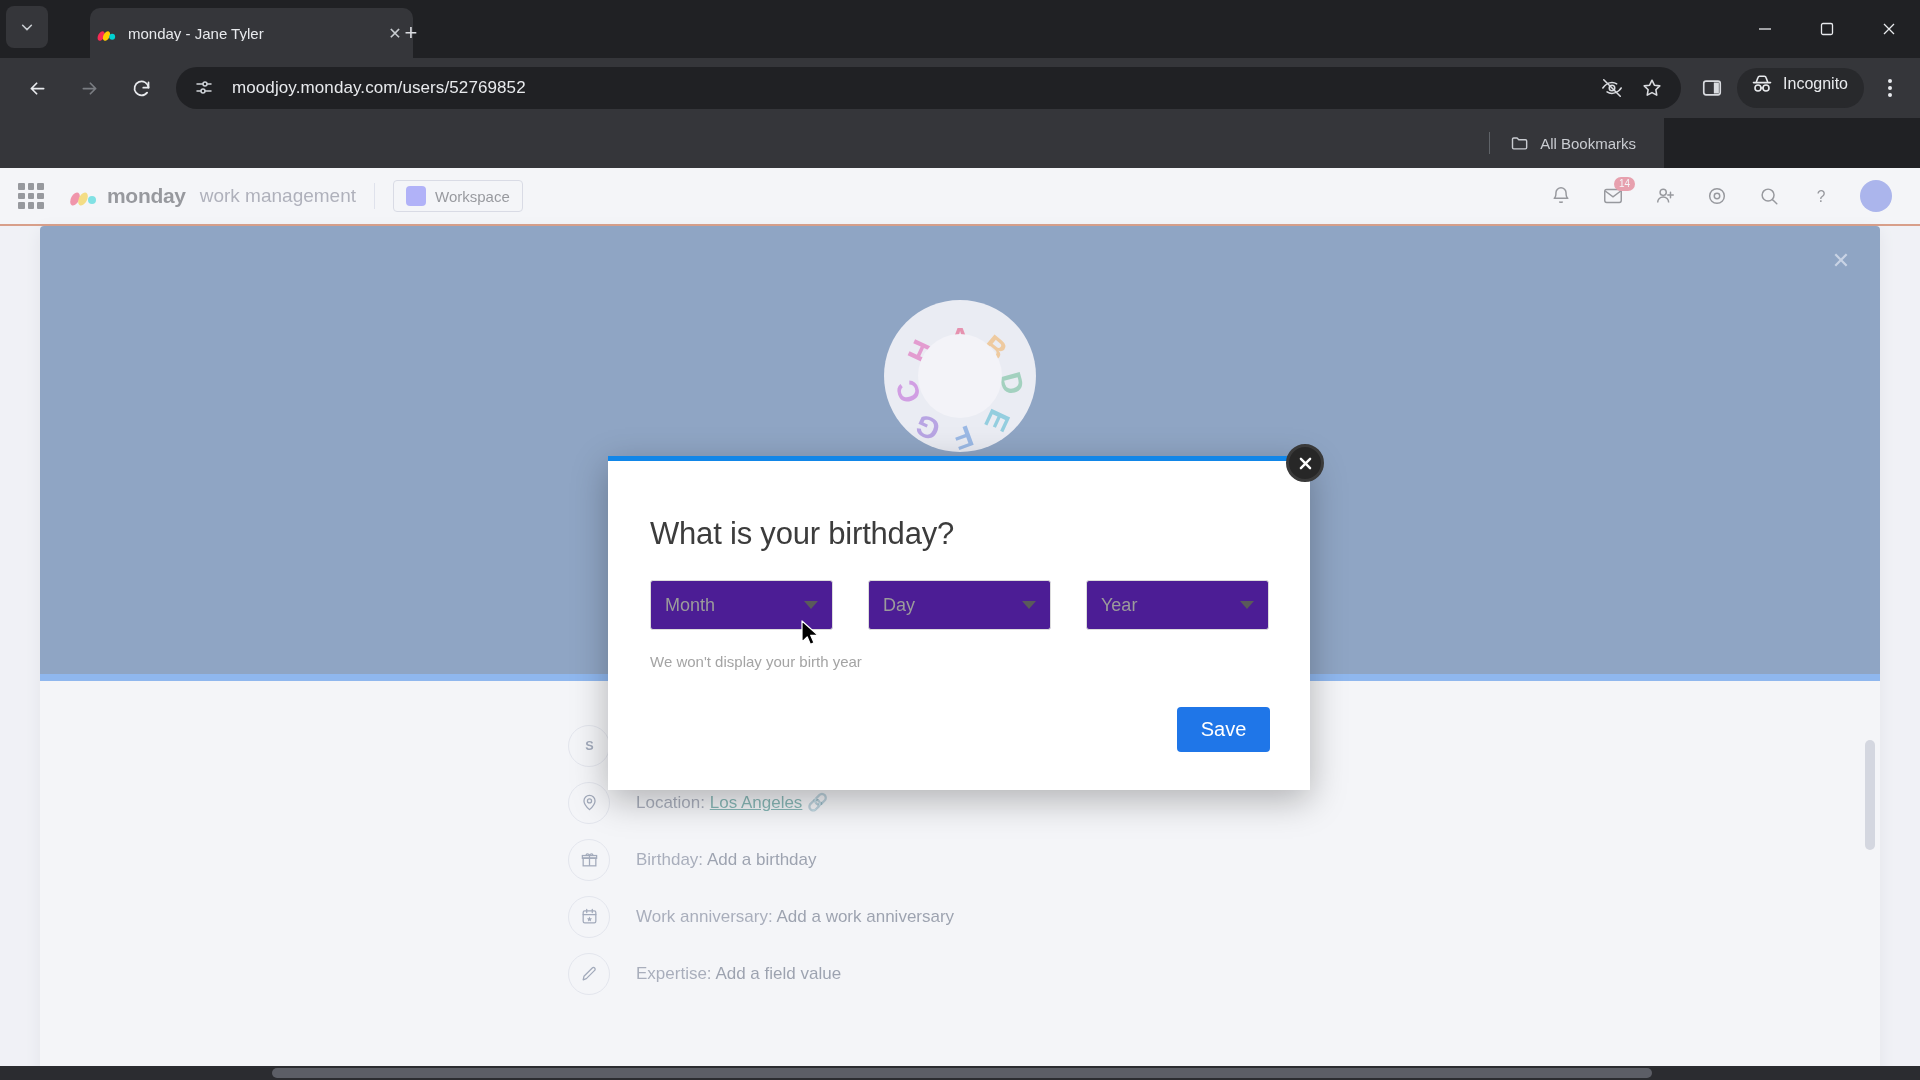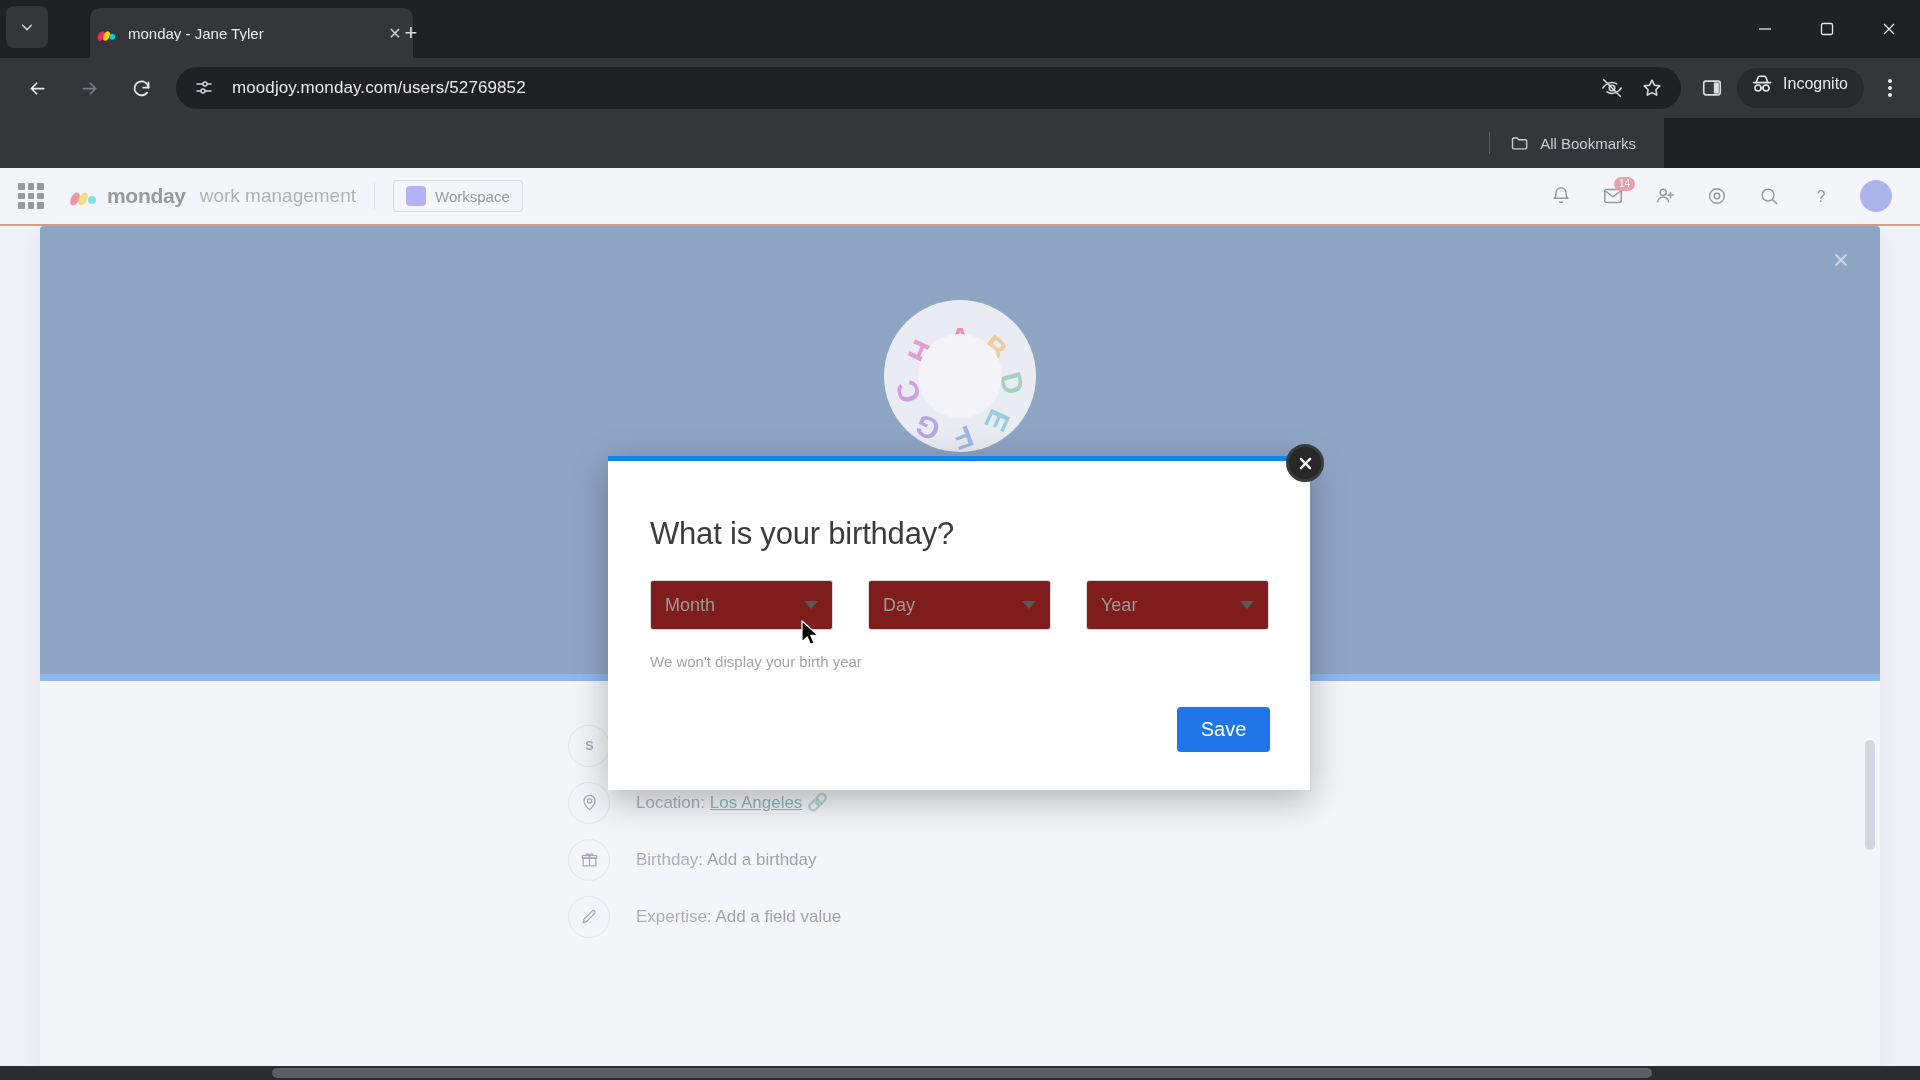--- a/index.html
+++ b/index.html
@@ -188,21 +188,21 @@
     background: #ffffff; border-top: 5px solid #1186e8;
     box-shadow: 0 10px 34px rgba(0,0,0,.28);
   }
   .modal-title {
     position: absolute; left: 42px; top: 55px;
     font-size: 31px; color: #3c3c3c; font-weight: 400; letter-spacing: -.2px;
   }
   .selects { position: absolute; left: 42px; top: 119px; display: flex; gap: 35px; }
   .sel {
     width: 183px; height: 50px; border: 1px solid #dcdcdc; border-radius: 3px;
-    display: flex; align-items: center; padding: 0 14px; background:#7f1d1d;
+    display: flex; align-items: center; padding: 0 14px; background:#4c1d95;
   }
   .sel-label { flex: 1 1 auto; color: #9b9b9b; font-size: 18px; }
   .sel-arrow {
     width: 0; height: 0; border-left: 7px solid transparent; border-right: 7px solid transparent;
     border-top: 8px solid #5a5a5a;
   }
   .hint {
     position: absolute; left: 42px; top: 182px; font-size: 15px; color: #a4a4a4; margin-top: 10px;
   }
   .save-btn {
@@ -473,20 +473,33 @@
               </svg>
           </span>
           <span class="field-text">
             <span class="lbl">Birthday:</span>
             <span class="val">Add a birthday</span>
           </span>
         </div>
         <div class="field-row">
           <span class="field-icon">
             <svg width="19" height="19" viewBox="0 0 24 24">
+                <rect x="4" y="5" width="16" height="15" rx="2" fill="none" stroke="#4b5a78" stroke-width="1.6"></rect>
+                <path d="M4 9.5h16M8.5 3v4M15.5 3v4" stroke="#4b5a78" stroke-width="1.6" stroke-linecap="round"></path>
+                <path d="M12 12l1 2.1 2.3.3-1.7 1.6.4 2.3-2-1.1-2 1.1.4-2.3L8.7 14.4l2.3-.3z" fill="#4b5a78"></path>
+              </svg>
+          </span>
+          <span class="field-text">
+            <span class="lbl">Work anniversary:</span>
+            <span class="val">Add a work anniversary</span>
+          </span>
+        </div>
+        <div class="field-row">
+          <span class="field-icon">
+            <svg width="19" height="19" viewBox="0 0 24 24">
                 <path d="M4 20l1-4.5L15.5 5a2.1 2.1 0 013 3L8 18.5z" fill="none" stroke="#4b5a78" stroke-width="1.6" stroke-linejoin="round"></path>
               </svg>
           </span>
           <span class="field-text">
             <span class="lbl">Expertise:</span>
             <span class="val">Add a field value</span>
           </span>
         </div>
       </div>
 

